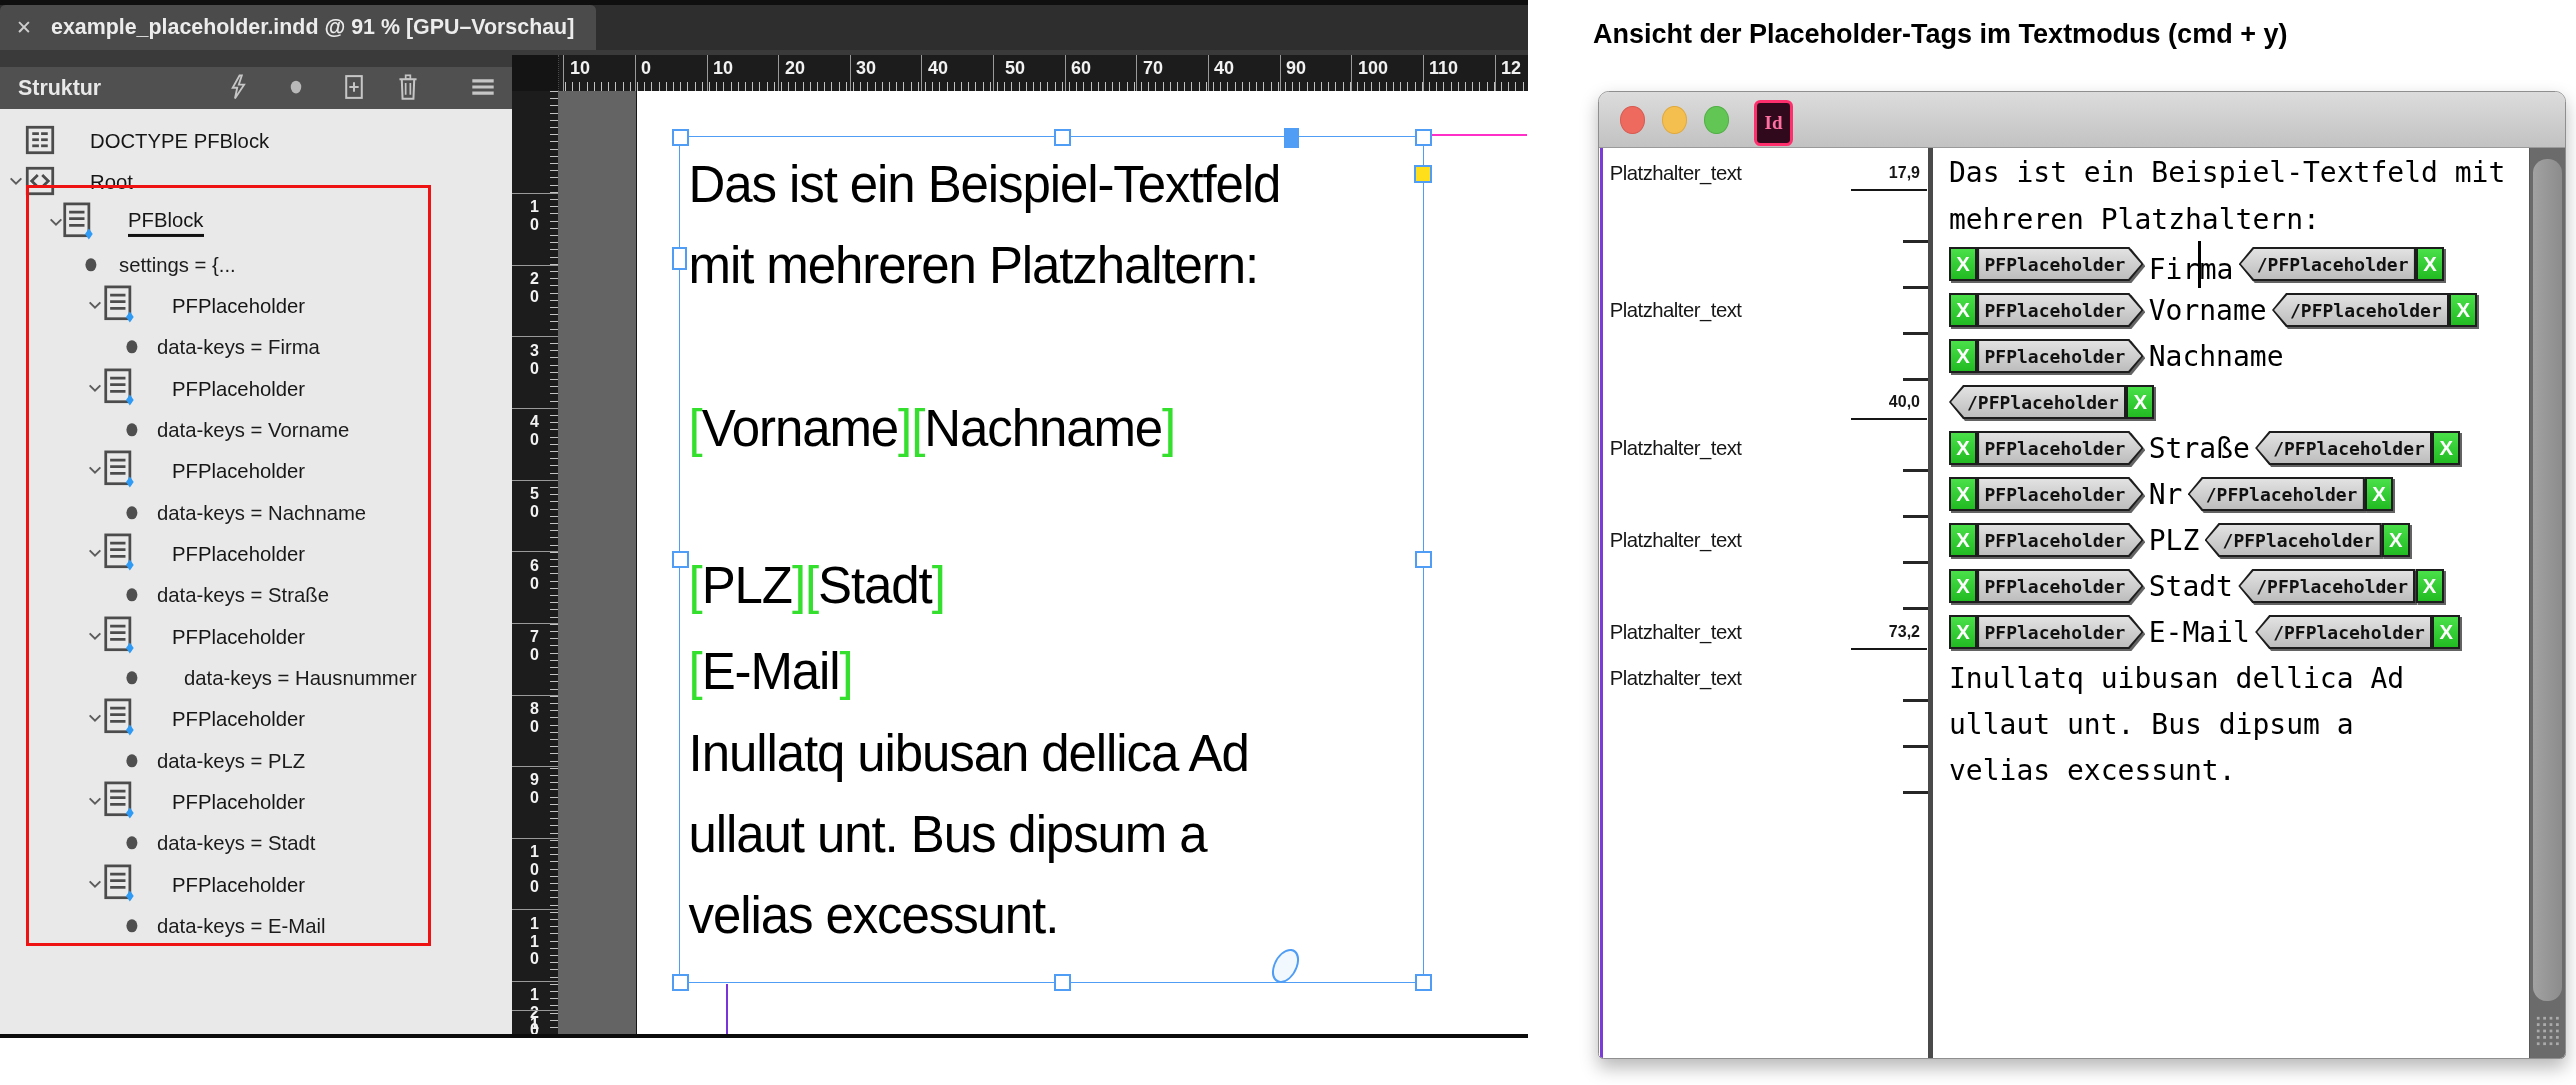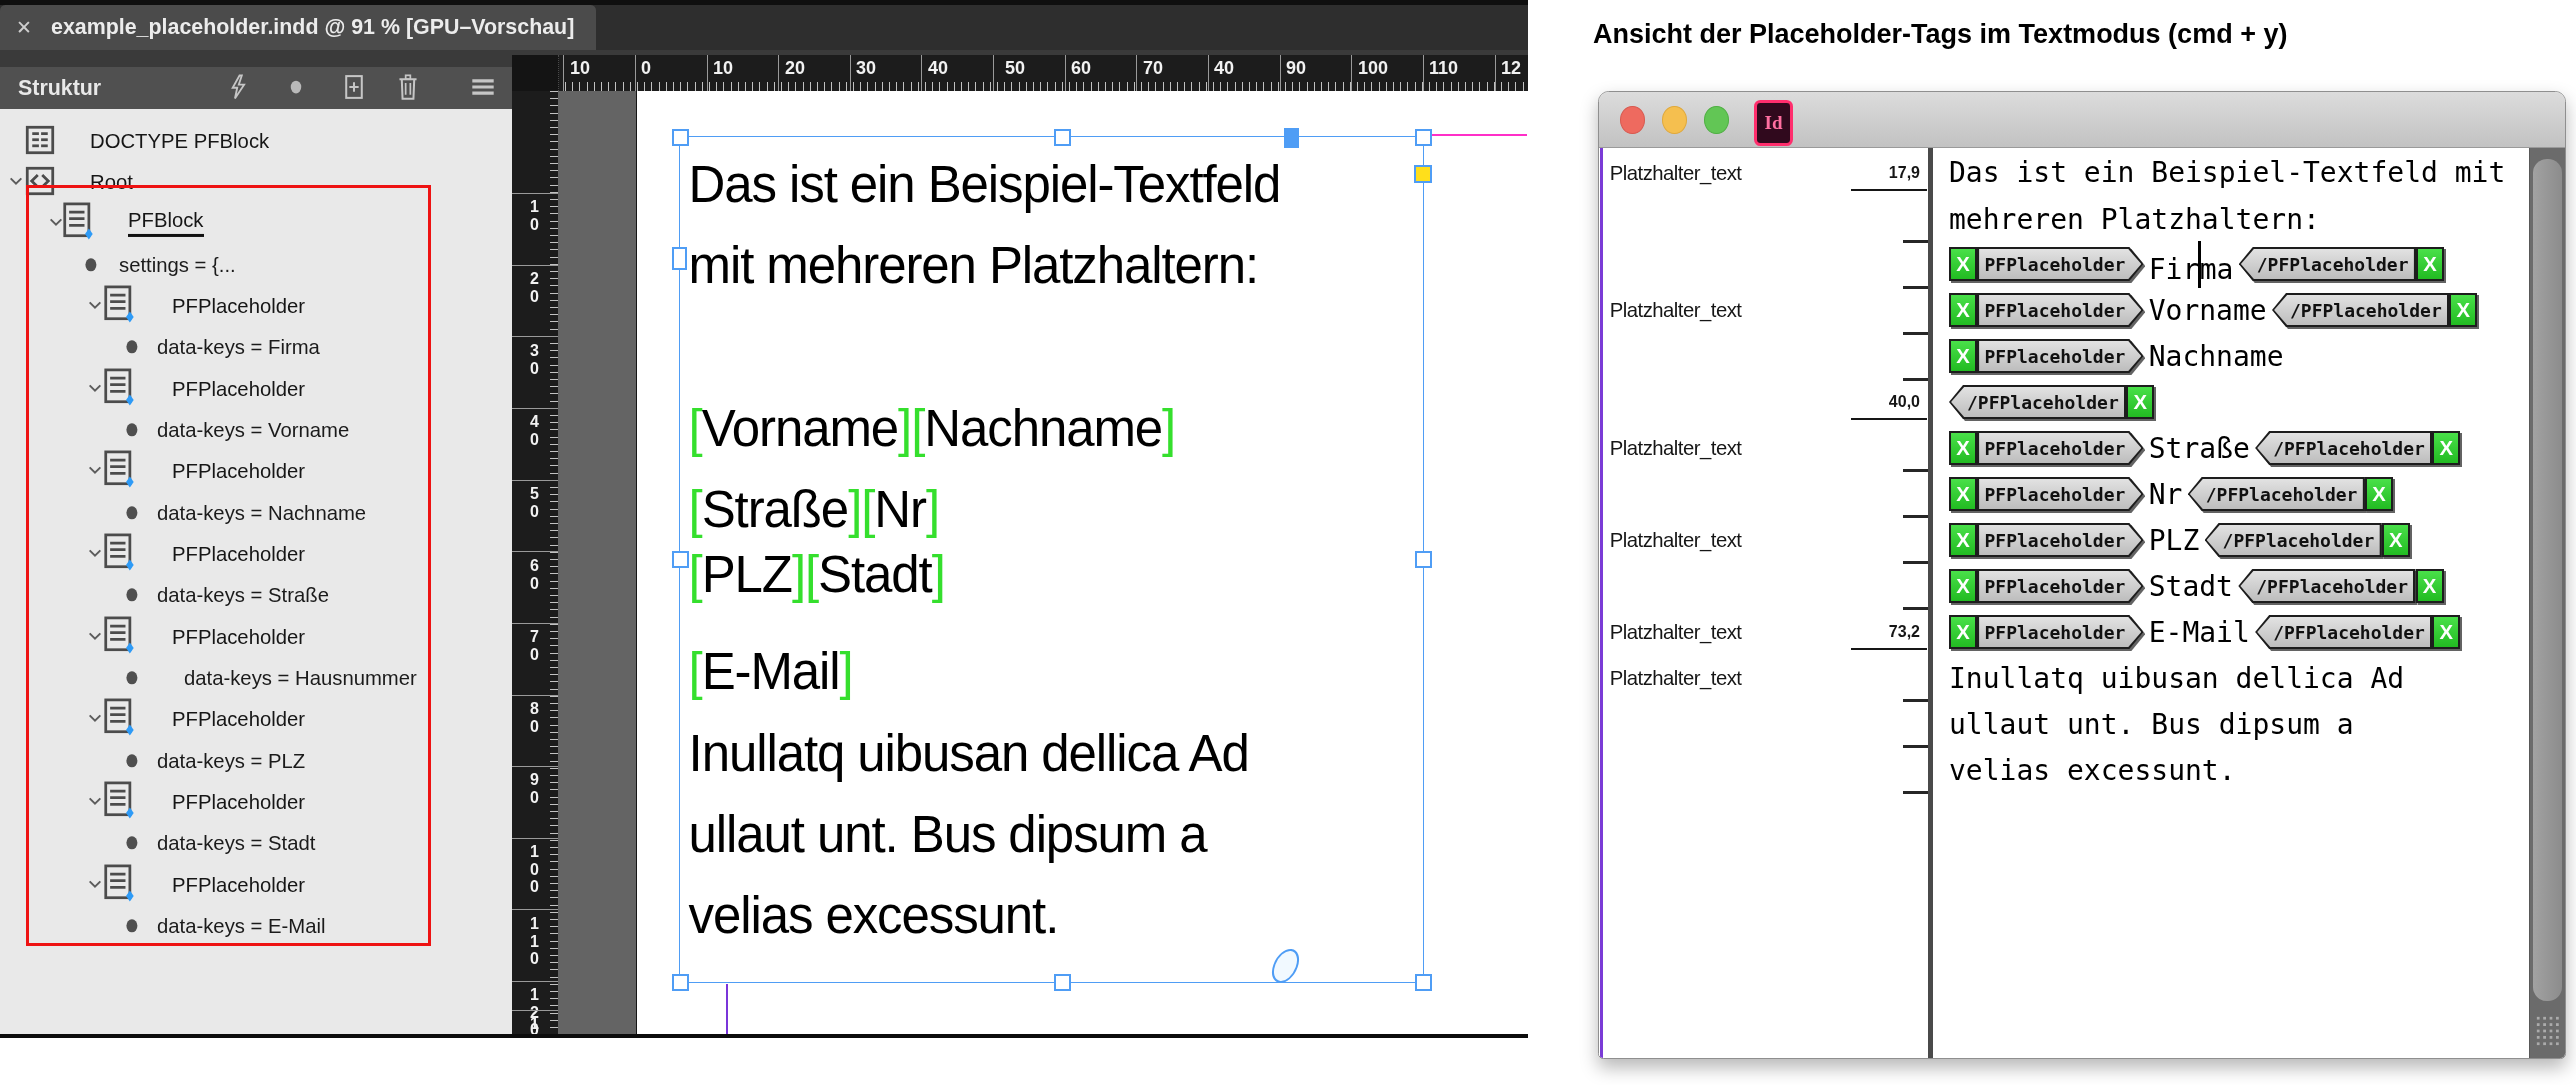--- a/index.html
+++ b/index.html
@@ -378,22 +378,21 @@
     <div id="pasteboard"></div>
     <div id="page"></div>
 
     <div id="guide-magenta"></div>
     <div id="guide-purple"></div>
 
     <div id="text-frame">
         <div class="doc-line" style="top: 7px;"><span>Das ist ein Beispiel-Textfeld</span></div>
         <div class="doc-line" style="top: 88px;"><span>mit mehreren Platzhaltern:</span></div>
         <div class="doc-line" style="top: 251px;"><span class="doc-bracket">[</span><span>Vorname</span><span class="doc-bracket">]</span><span class="doc-bracket">[</span><span>Nachname</span><span class="doc-bracket">]</span></div>
-        <div class="doc-line" style="top: 332px;"><span class="doc-bracket">[</span><span>Straße</span><span class="doc-bracket">]</span><span class="doc-bracket">[</span><span>Nr</span><span class="doc-bracket">]</span></div>
-        <div class="doc-line" style="top: 397px; text-align: right;"><span class="doc-bracket">[</span><span>PLZ</span><span class="doc-bracket">]</span><span class="doc-bracket">[</span><span>Stadt</span><span class="doc-bracket">]</span></div>
+        <div class="doc-line" style="top: 408px; text-align: right;"><span class="doc-bracket">[</span><span>PLZ</span><span class="doc-bracket">]</span><span class="doc-bracket">[</span><span>Stadt</span><span class="doc-bracket">]</span></div>
         <div class="doc-line" style="top: 494px;"><span class="doc-bracket">[</span><span>E-Mail</span><span class="doc-bracket">]</span></div>
         <div class="doc-line" style="top: 576px;"><span>Inullatq uibusan dellica Ad</span></div>
         <div class="doc-line" style="top: 657px;"><span>ullaut unt. Bus dipsum a</span></div>
         <div class="doc-line" style="top: 738px;"><span>velias excessunt.</span></div>
       </div>
     <div id="out-port"></div>
     <div id="app-bottomline"></div>
   <div class="handle" style="left: 672px; top: 129px;"></div>
       <div class="handle" style="left: 1054px; top: 129px;"></div>
       <div class="handle" style="left: 1415px; top: 129px;"></div>

